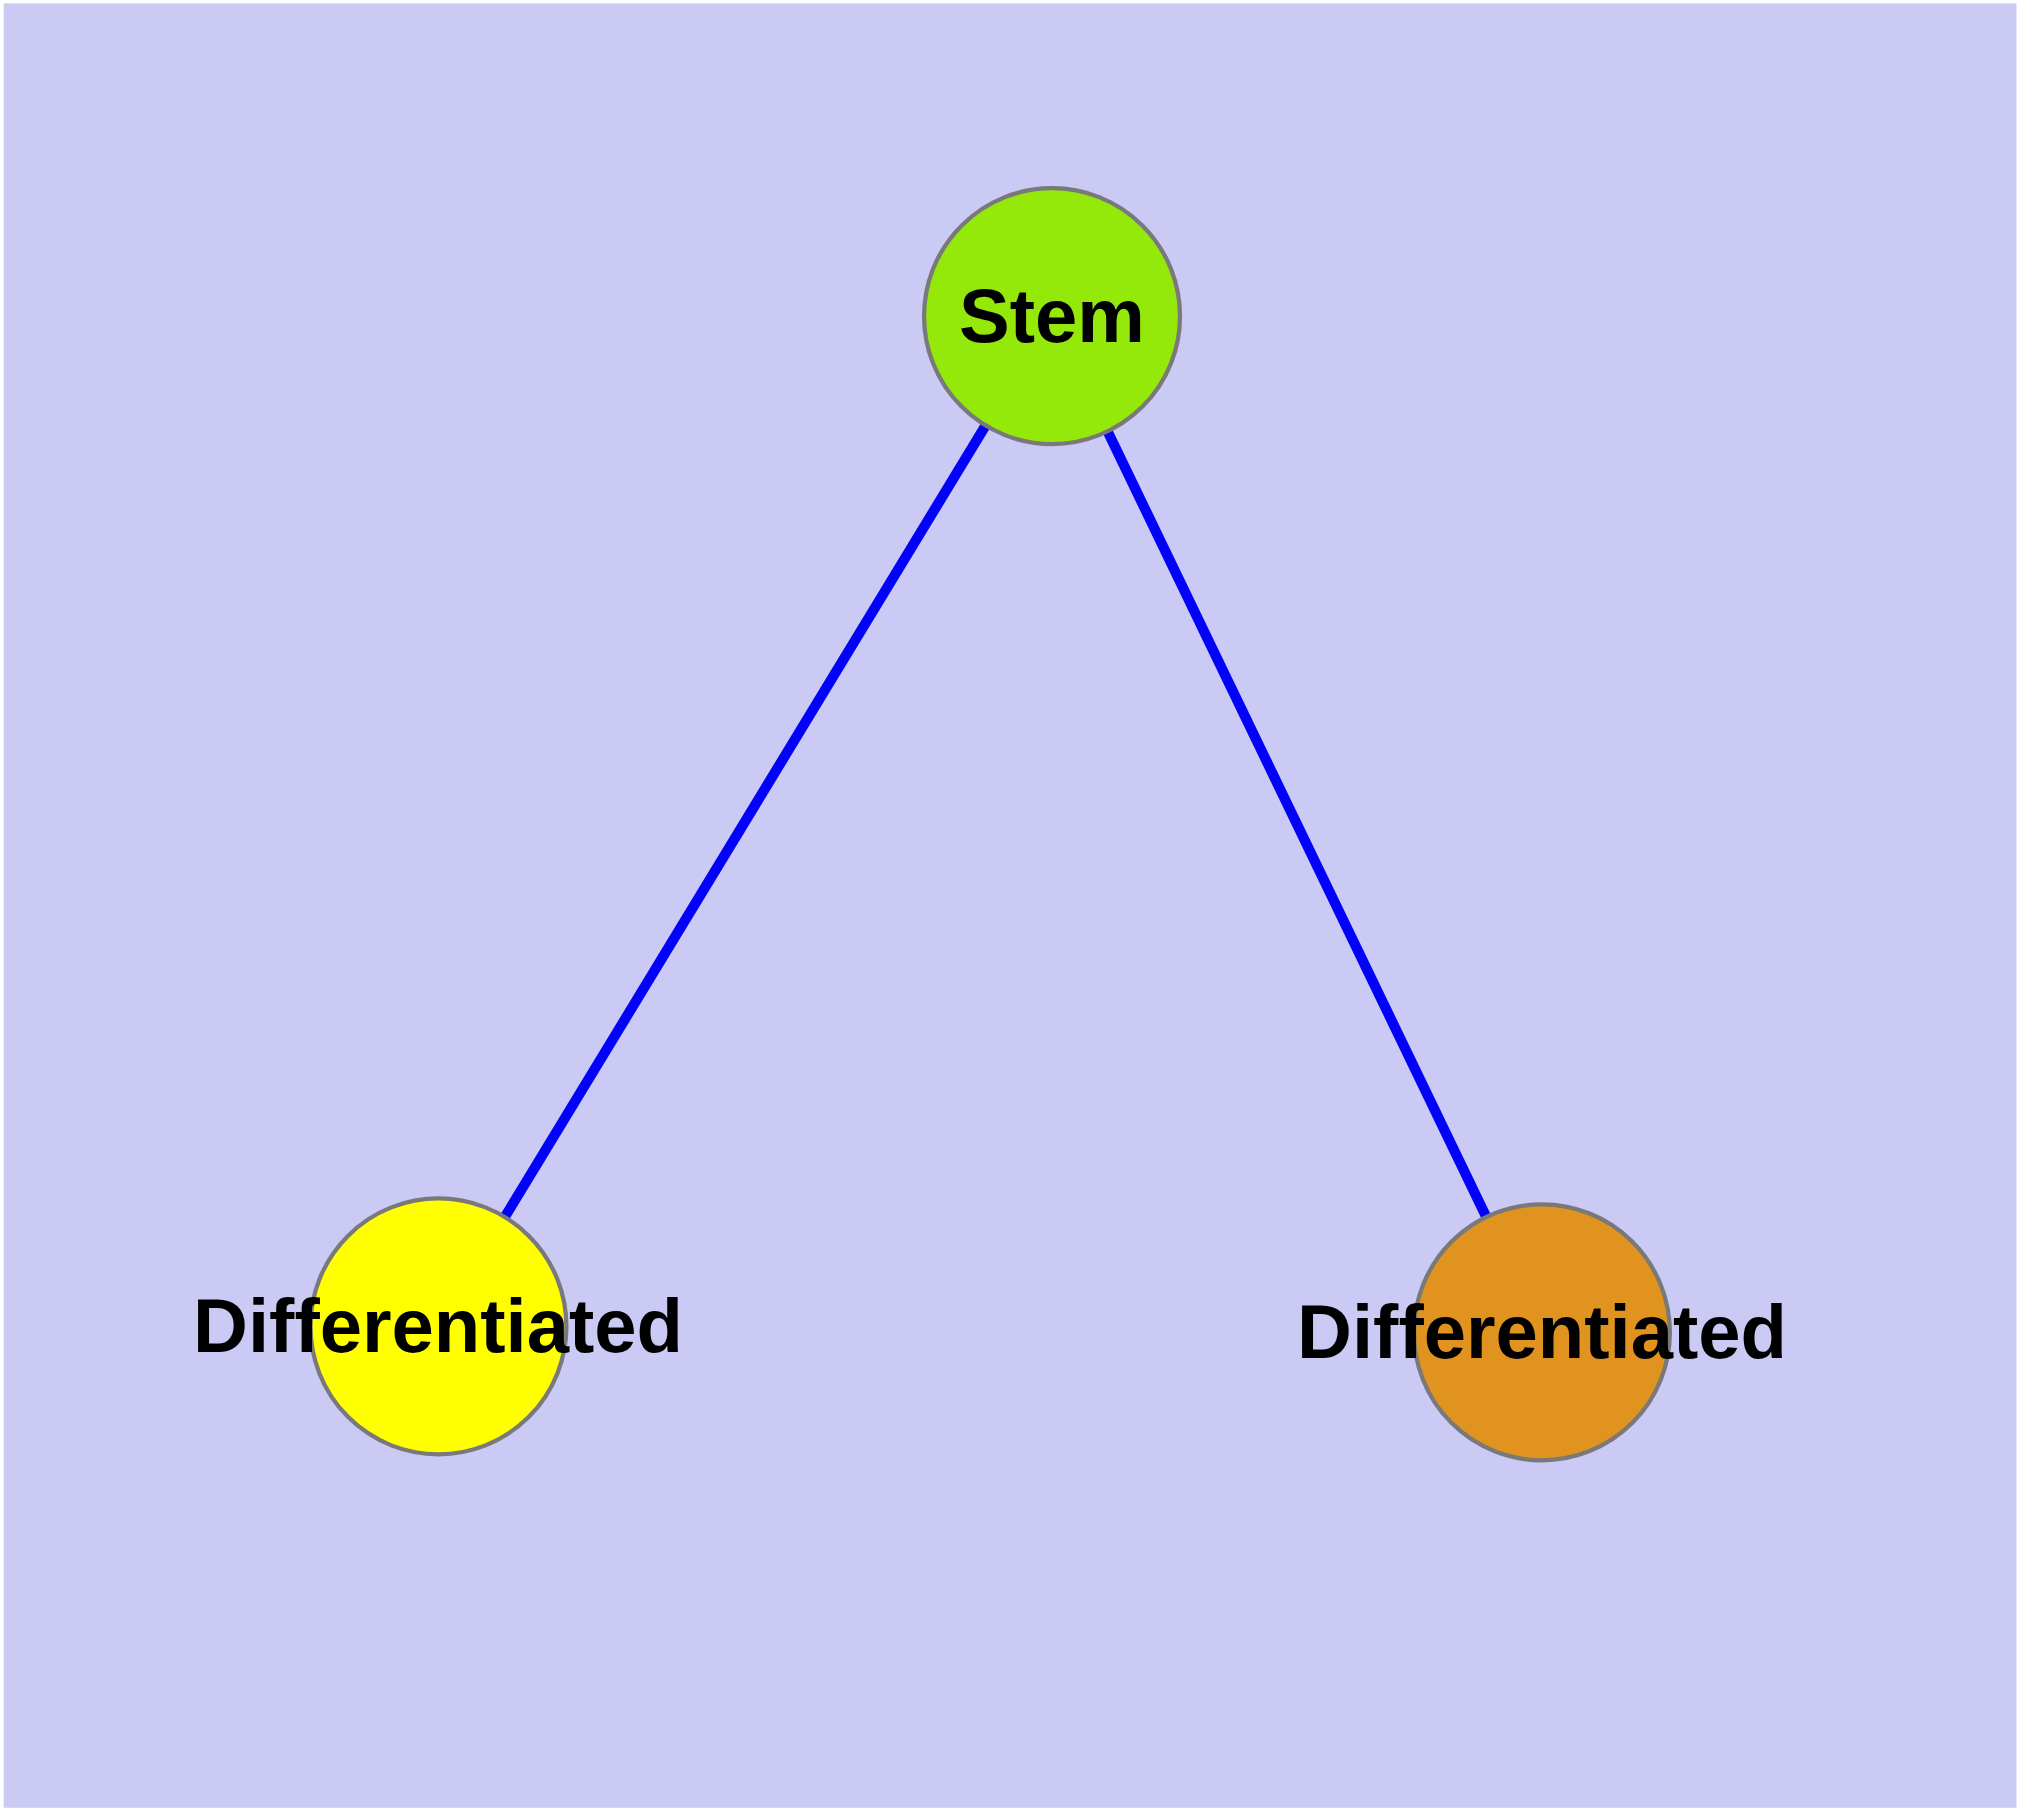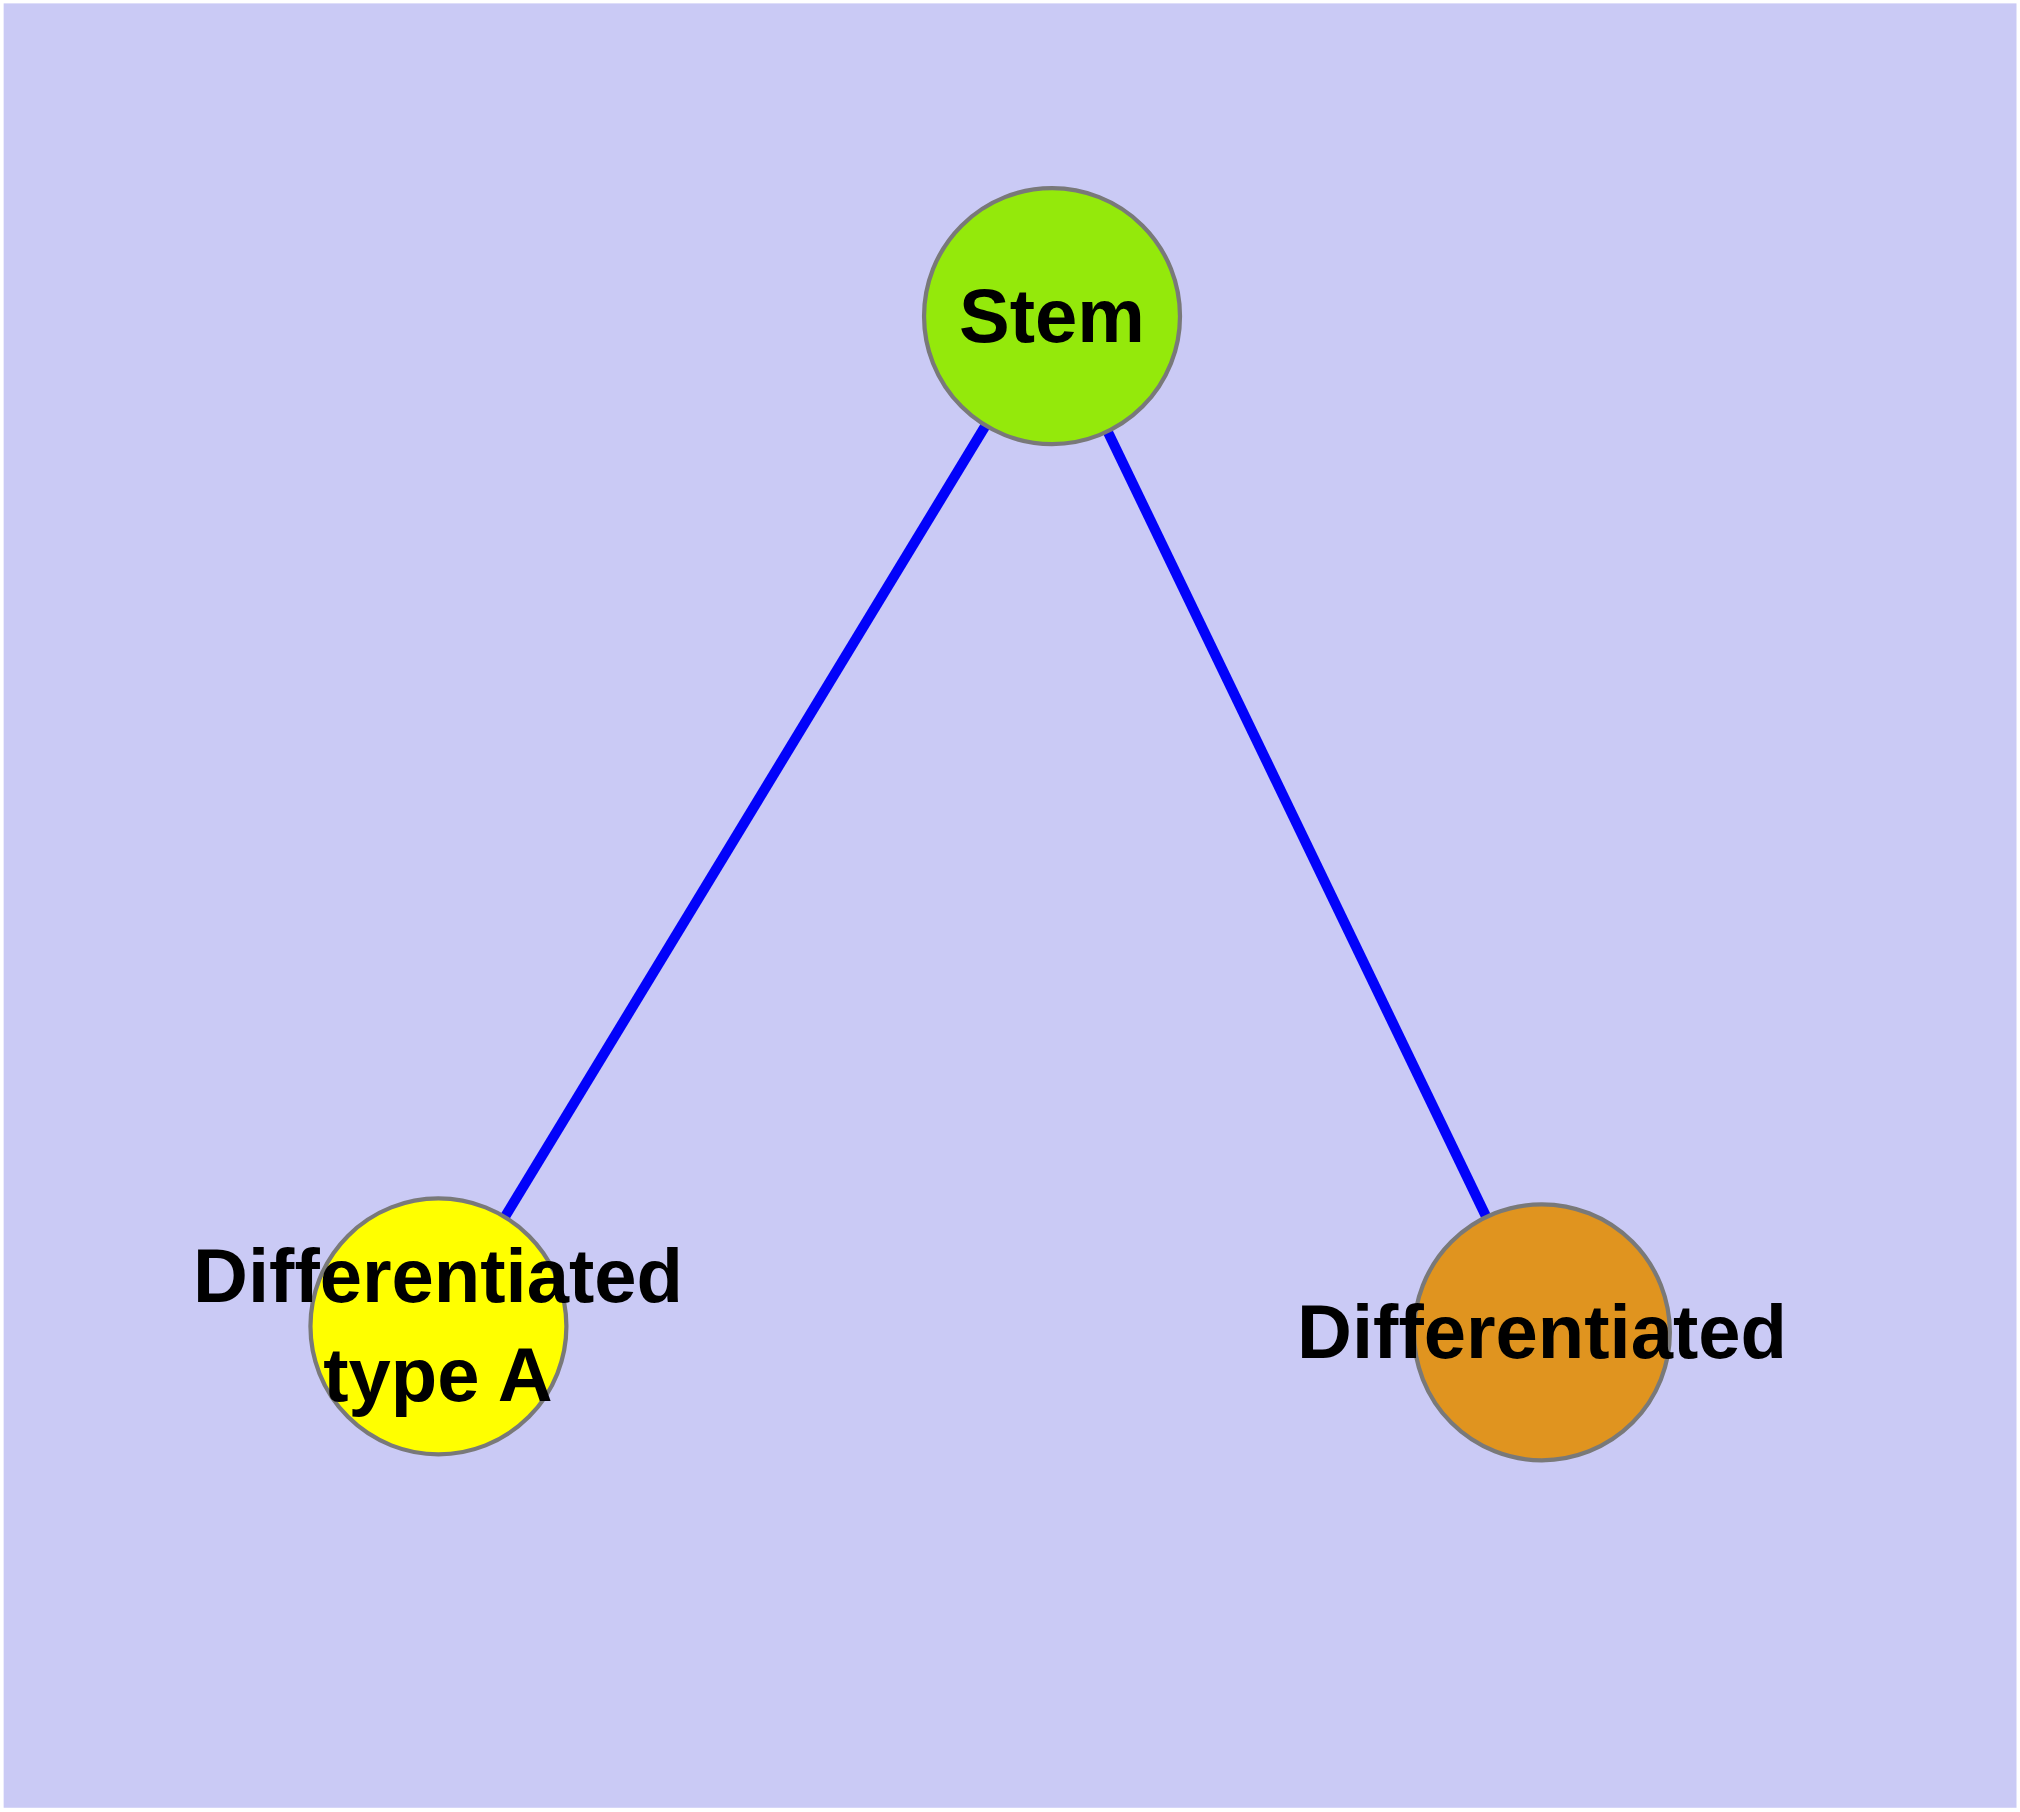--- a/index.html
+++ b/index.html
@@ -66,21 +66,20 @@
 
     <circle class="node-circle" cx="1819" cy="1572" r="151" fill="#E0941F" stroke="#797979"></circle>
   </svg>
 
   <div class="node-label" id="label-stem">
     <span class="label-line">Stem</span>
   </div>
 
   <div class="node-label" id="label-type-a">
     <span class="label-line">Differentiated</span>
-    <span class="label-line">type A</span>
   </div>
 
   <div class="node-label" id="label-type-b">
     <span class="label-line">Differentiated</span>
   </div>
 
 </div>
 
 
 </body></html>

